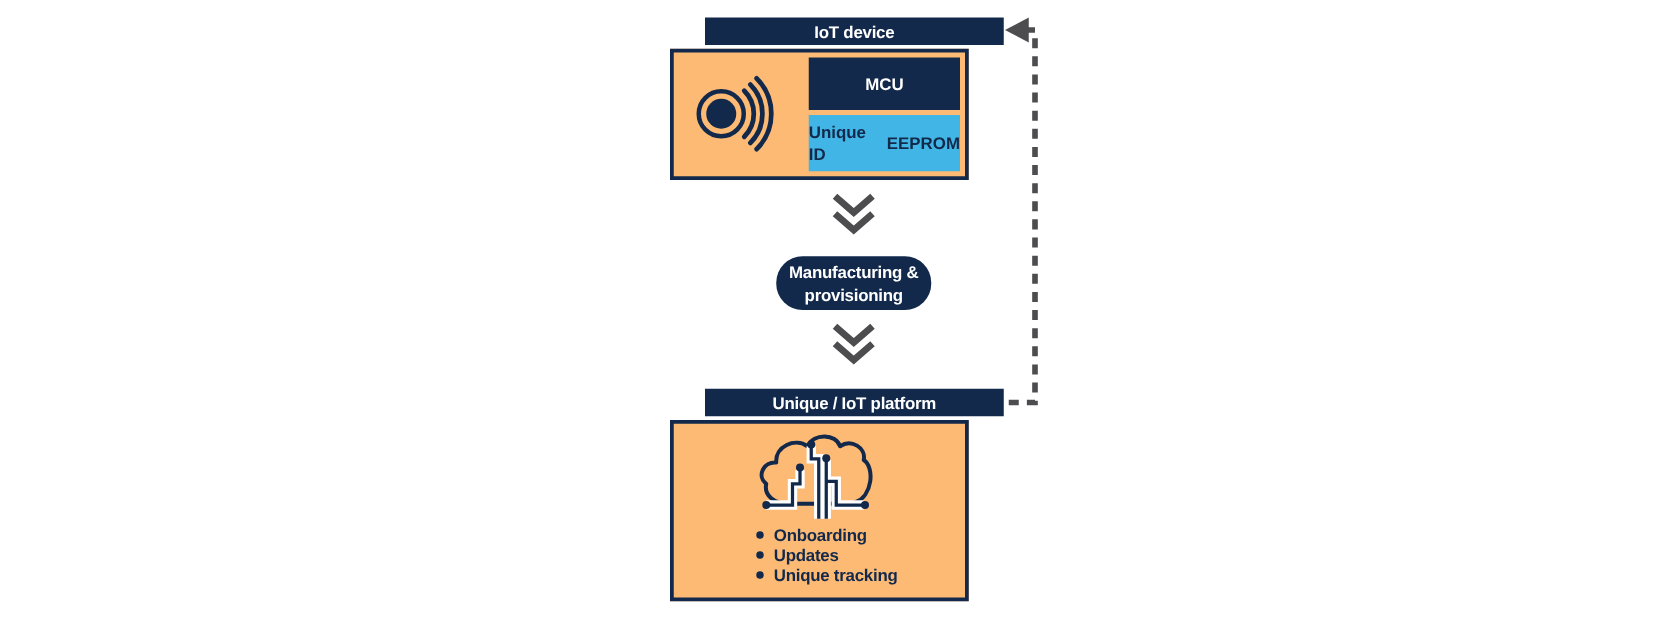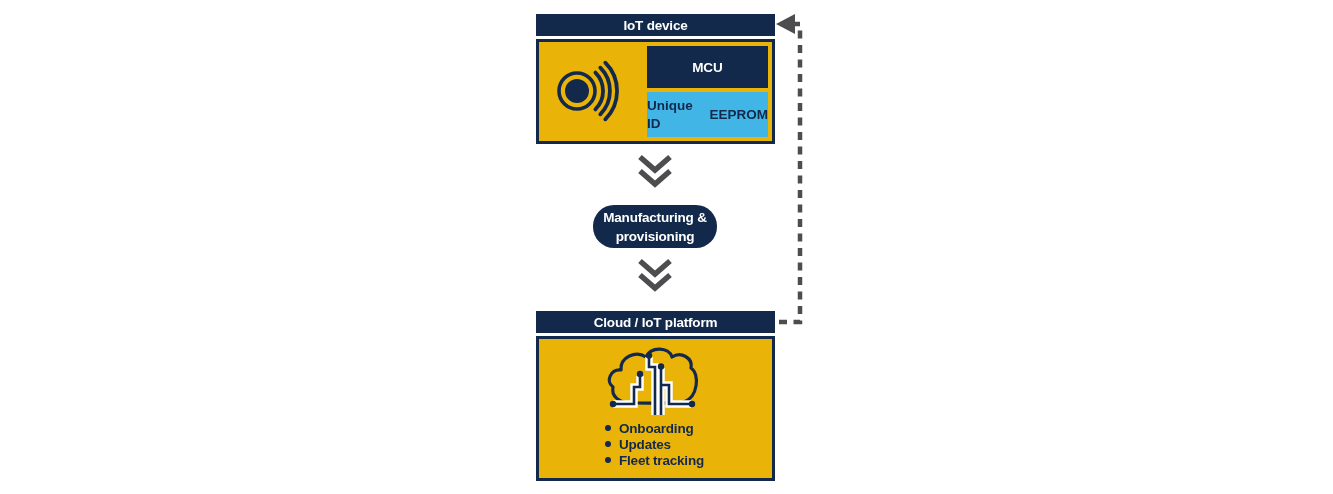--- a/index.html
+++ b/index.html
@@ -13,20 +13,21 @@
   body {
     font-family: "Liberation Sans", "DejaVu Sans", sans-serif;
     color: var(--navy);
   }
   .stage {
     position: relative;
     width: 1057px;
     height: 494px;
     background: var(--bg);
     overflow: hidden;
+    margin-left: 28px;
   }
 
   
   .hdr {
     position: absolute;
     left: 536px;
     width: 239px;
     height: 22px;
     background: var(--navy);
     color: #ffffff;
@@ -36,24 +37,24 @@
     align-items: center;
     justify-content: center;
     letter-spacing: -0.2px;
   }
   .hdr-iot { top: 14px; }
   .hdr-cloud { top: 311px; }
 
   
   .panel {
     position: absolute;
-    left: 536px;
+    left: 508px;
     width: 239px;
     border: 3px solid var(--navy);
-    background: #eab308;
+    background: #fdba74;
   }
   .panel-iot { top: 39px; height: 105px; }
   .panel-cloud { top: 336px; height: 145px; }
 
   
   .mcu {
     position: absolute;
     left: 108px; top: 4px;
     width: 121px; height: 42px;
     background: var(--navy);
@@ -194,21 +195,21 @@
   </div>
 
   <svg class="chevron chevron-2" width="38" height="36" viewBox="0 0 38 36" aria-hidden="true">
     <g fill="none" stroke="currentColor" stroke-width="5.5">
       <path d="M 4 3 L 19 16 L 34 3"></path>
       <path d="M 4 17 L 19 30 L 34 17"></path>
     </g>
   </svg>
 
   <div class="hdr hdr-cloud">
-    <span>Cloud / IoT platform</span>
+    <span>Unique / IoT platform</span>
   </div>
 
   <div class="panel panel-cloud">
     <svg class="cloud-icon" width="102" height="78" viewBox="0 0 102 78" aria-hidden="true">
       <path d="M 28 63 C 16 63 8 56 10 47 C 2 41 8 29 18 30 C 17 17 33 10 43 17 C 48 6 66 7 69 17 C 78 11 90 18 88 28 C 97 34 95 57 81 62 C 77 63.5 32 63 28 63 Z" fill="none" stroke="currentColor" stroke-width="3.2" stroke-linejoin="round"></path>
       <g fill="none" stroke="#ffffff" stroke-width="7.5">
         <path d="M 10 64 H 31 V 47 H 37 V 36"></path>
         <path d="M 46 17 V 27 H 52 V 75"></path>
         <path d="M 58 28 V 75"></path>
         <path d="M 58 45 H 66 V 64 H 88"></path>
@@ -231,21 +232,21 @@
       <li>
         <span class="dot"></span>
         <span>Onboarding</span>
       </li>
       <li>
         <span class="dot"></span>
         <span>Updates</span>
       </li>
       <li>
         <span class="dot"></span>
-        <span>Fleet tracking</span>
+        <span>Unique tracking</span>
       </li>
     </ul>
   </div>
 
   <svg class="connector" width="1333" height="494" viewBox="0 0 1333 494" aria-hidden="true">
     <path d="M 792 24 H 800 V 322 H 777" fill="none" stroke="currentColor" stroke-width="4.5" stroke-dasharray="8 6.5"></path>
     <polygon points="776,24 795,14 795,34" fill="currentColor"></polygon>
   </svg>
 
 </div>

